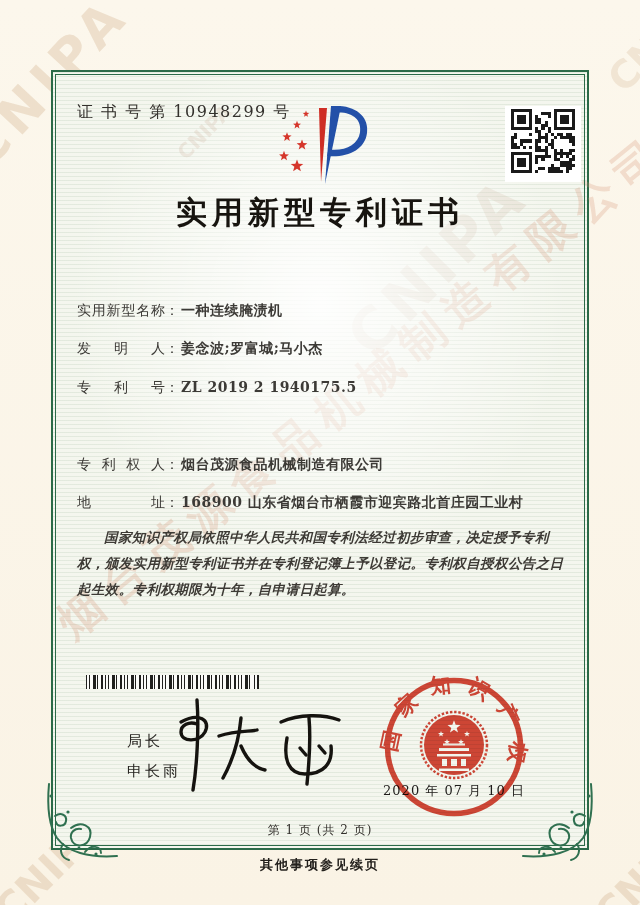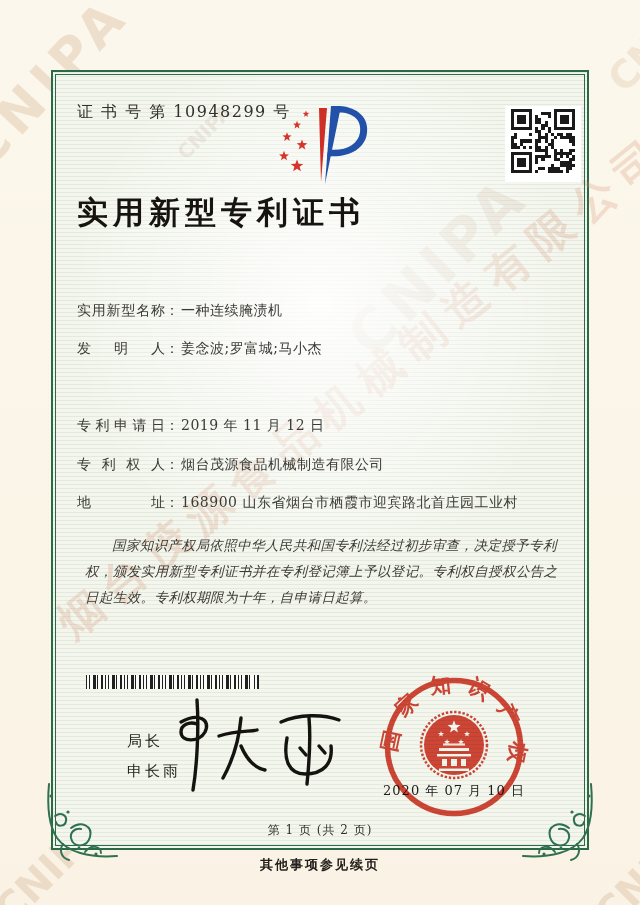--- a/index.html
+++ b/index.html
@@ -16,30 +16,30 @@
          background-image:repeating-linear-gradient(180deg,
             rgba(120,158,122,0.14) 0px, rgba(120,158,122,0.14) 1px,
             rgba(255,255,255,0) 1px, rgba(255,255,255,0) 4px);}
   .frame-inner-line{position:absolute;inset:2px;border:1px solid #2b6a48;pointer-events:none;}
   .vignette{position:absolute;inset:0;pointer-events:none;
             background:radial-gradient(ellipse 65% 48% at 50% 30%,
                       rgba(255,255,255,0.9), rgba(255,255,255,0) 72%);}
   .certno{position:absolute;left:24px;top:30px;font-size:16px;letter-spacing:1.5px;color:#33302c;}
   .logo{position:absolute;left:226px;top:30px;width:92px;height:84px;}
   .qr{position:absolute;left:452px;top:34px;width:70px;height:70px;background:#fff;padding:3px;}
-  .title{position:absolute;left:0;top:120px;width:100%;
-         font-size:31px;font-weight:bold;letter-spacing:5px;color:#17140f;padding-left:24px;}
+  .title{position:absolute;left:0;top:120px;width:100%;text-align:center;
+         font-size:31px;font-weight:bold;letter-spacing:5px;color:#17140f;}
   .field{position:absolute;left:24px;font-size:14px;color:#3c3a36;white-space:nowrap;}
   .flabel{display:inline-block;width:88px;text-align:justify;text-align-last:justify;margin-top:40px;}
   .fcolon{display:inline-block;}
-  .fvalue{display:inline-block;padding-left:2px;letter-spacing:0.5px;}
+  .fvalue{display:inline-block;padding-left:2px;letter-spacing:0.5px;font-weight:bold;}
   .grant2{position:absolute;left:268px;top:0;}
   .body-text{position:absolute;left:24px;top:452px;width:492px;font-size:13.5px;
              line-height:26px;color:#3d3a35;font-style:italic;letter-spacing:0.4px;}
-  .body-text p{margin:8px;text-indent:2em;}
+  .body-text p{margin:0;text-indent:2em;font-weight:bold;}
   .barcode{position:absolute;left:33px;top:603px;width:173px;height:14px;background:
      repeating-linear-gradient(90deg,
        #20201e 0 1.5px, #fbfbf9 1.5px 3px,
        #20201e 3px 4px, #fbfbf9 4px 7.5px,
        #20201e 7.5px 10px, #fbfbf9 10px 11px,
        #20201e 11px 12px, #fbfbf9 12px 15.5px,
        #20201e 15.5px 17px, #fbfbf9 17px 19px);}
   .signer{position:absolute;left:34px;font-size:15px;letter-spacing:3px;color:#262420;
           font-family:"Liberation Sans", sans-serif;margin-left:40px;}
   .signature{position:absolute;left:100px;top:616px;width:210px;height:115px;}
@@ -223,22 +223,22 @@
     </div>
 
     <div class="title">实用新型专利证书</div>
 
     <div class="field" style="top:190px;">
       <span class="flabel">实用新型名称</span><span class="fcolon">：</span><span class="fvalue">一种连续腌渍机</span>
     </div>
     <div class="field" style="top:228px;">
       <span class="flabel">发明人</span><span class="fcolon">：</span><span class="fvalue">姜念波;罗富城;马小杰</span>
     </div>
-    <div class="field" style="top:305px;">
-      <span class="flabel">专利申请日</span><span class="fcolon">：</span><span class="fvalue">2019 年 11 月 12 日</span>
+    <div class="field" style="top:267px;">
+      <span class="flabel">专利号</span><span class="fcolon">：</span><span class="fvalue">ZL 2019 2 1940175.5</span>
     </div>
     <div class="field" style="top:344px;">
       <span class="flabel">专利权人</span><span class="fcolon">：</span><span class="fvalue">烟台茂源食品机械制造有限公司</span>
     </div>
     <div class="field" style="top:382px;">
       <span class="flabel">地址</span><span class="fcolon">：</span><span class="fvalue">168900  山东省烟台市栖霞市迎宾路北首庄园工业村</span>
     </div>
 
     <div class="body-text">
       <p>国家知识产权局依照中华人民共和国专利法经过初步审查，决定授予专利权，颁发实用新型专利证书并在专利登记簿上予以登记。专利权自授权公告之日起生效。专利权期限为十年，自申请日起算。</p>

